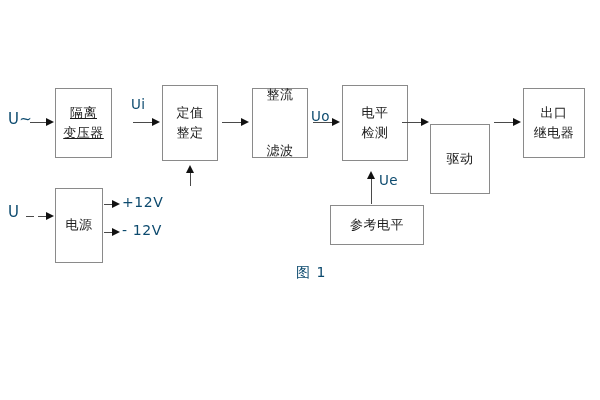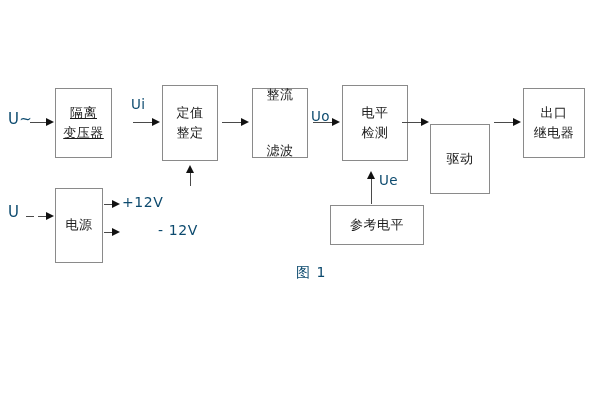--- a/index.html
+++ b/index.html
@@ -88,21 +88,21 @@
     letter-spacing: 0.3px;
   }
   .label-sig { font-size: 13.5px; }
   .label-rail { font-size: 14px; letter-spacing: 0.6px; }
   #label-u-ac  { left: 8px;  top: 110px; font-size: 15px; }
   #label-u-dc  { left: 8px;  top: 203px; font-size: 15px; }
   #label-ui    { left: 131px; top: 96px; }
   #label-uo    { left: 311px; top: 108px; }
   #label-ue    { left: 379px; top: 172px; }
   #label-pos12 { left: 122px; top: 194px; }
-  #label-neg12 { left: 122px; top: 222px; margin-left: 36px; }
+  #label-neg12 { left: 122px; top: 222px; }
   #caption     { left: 296px; top: 264px; font-size: 14px; letter-spacing: 1px; }
 </style>
 </head>
 <body>
 
 <div id="diagram">
 
   <span class="label" id="label-u-ac">U~</span>
   <div class="hline" style="left:30px; top:122px; width:18px;"></div>
   <div class="arrow-right" style="left:46px; top:118px;"></div>

